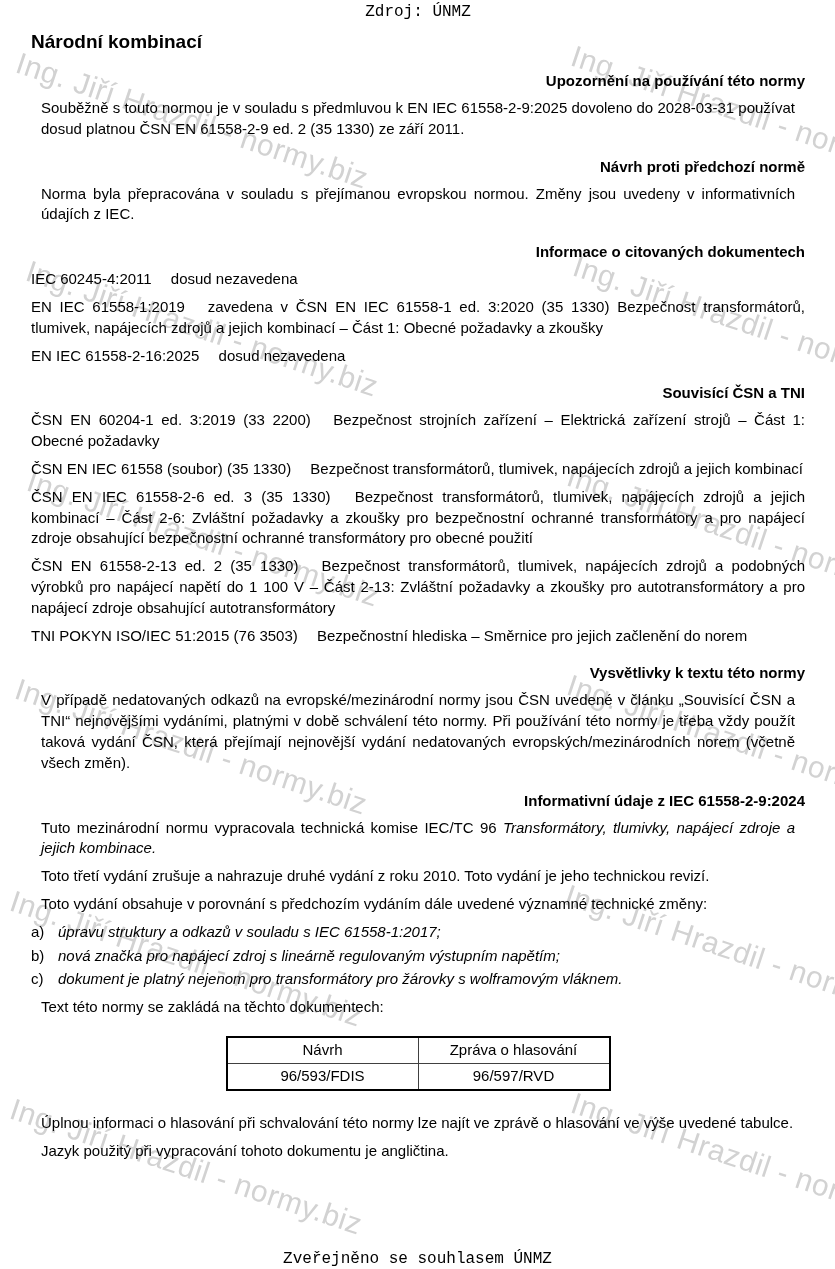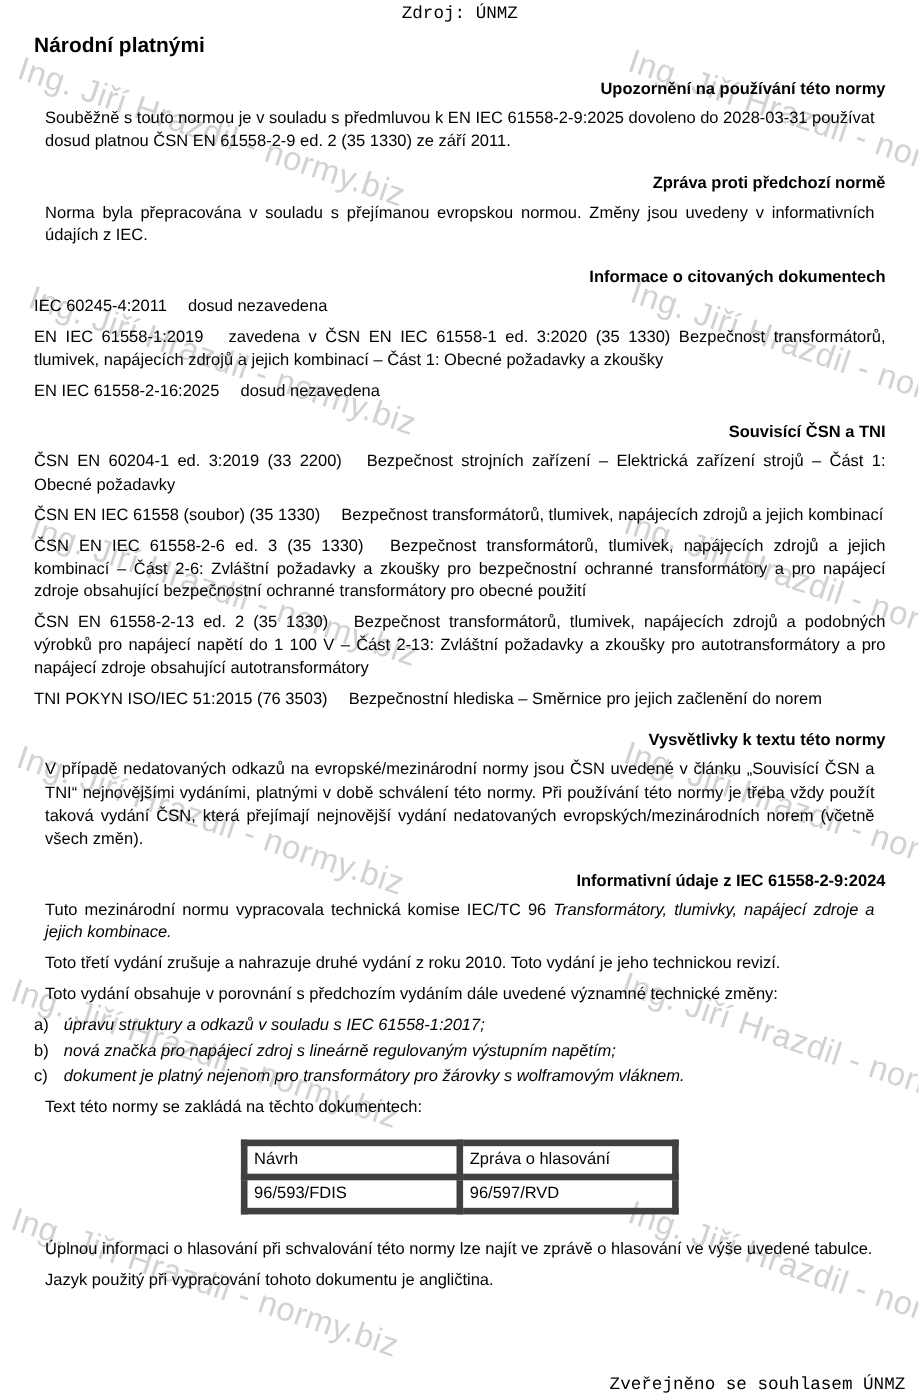--- a/index.html
+++ b/index.html
@@ -22,39 +22,39 @@
     user-select:none;
   }
   .content{position:relative;z-index:1;padding:3px 30px 0 31px;}
   .mono-note{
     font-family:"Liberation Mono","DejaVu Sans Mono",monospace;
     font-size:16px;line-height:18px;
     text-align:center;
     margin:0;
   }
   .footer-note{
-    position:absolute;left:0;right:12px;top:1250px;z-index:1;text-align:right;
+    position:absolute;left:0;right:0;top:1250px;z-index:1;
   }
   h1.doc-title{font-size:19px;line-height:24px;margin:9px 0 0 0;font-weight:bold;}
   h3.sec{font-size:15px;line-height:20px;margin:17px 0 4px 0;font-weight:bold;text-align:right;}
   p.para{margin:7px 10px;text-align:justify;}
   p.ref{margin:7px 0;text-align:justify;}
   .it{font-style:italic;}
   .abc{display:flex;margin:3px 0;}
   .abc .lbl{flex:0 0 27px;}
   .abc .txt{flex:1 1 auto;text-align:justify;font-style:italic;}
   table.vote{
     border-collapse:collapse;
     margin:18px auto 22px auto;
     border:2px solid #000;
   }
   table.vote td{
-    border:6px solid #404040;
+    border:1px solid #404040;
     width:178px;height:25px;
-    vertical-align:middle;
+    text-align:center;vertical-align:middle;
     padding:0 6px;
     font-size:15px;
     margin-top:32px;
   }
 </style>
 </head>
 <body>
 
 <div class="page">
 
@@ -70,26 +70,26 @@
       <div class="wm" style="left: 16px; top: 886px; color: rgb(210, 210, 210);">Ing. Jiří Hrazdil - normy.biz</div>
       <div class="wm" style="left: 571px; top: 880px; color: rgb(210, 210, 210);">Ing. Jiří Hrazdil - normy.biz</div>
       <div class="wm" style="left: 16px; top: 1094px; color: rgb(210, 210, 210);">Ing. Jiří Hrazdil - normy.biz</div>
       <div class="wm" style="left: 577px; top: 1088px; color: rgb(210, 210, 210);">Ing. Jiří Hrazdil - normy.biz</div>
     </div>
 
   <div class="content">
 
     <p class="mono-note">Zdroj: ÚNMZ</p>
 
-    <h1 class="doc-title">Národní platnými</h1>
+    <h1 class="doc-title">Národní kombinací</h1>
 
     <h3 class="sec">Upozornění na používání této normy</h3>
     <p class="para">Souběžně s touto normou je v souladu s předmluvou k EN IEC 61558-2-9:2025 dovoleno do 2028-03-31 používat dosud platnou ČSN EN 61558-2-9 ed. 2 (35 1330) ze září 2011.</p>
 
-    <h3 class="sec">Zpráva proti předchozí normě</h3>
+    <h3 class="sec">Návrh proti předchozí normě</h3>
     <p class="para">Norma byla přepracována v souladu s přejímanou evropskou normou. Změny jsou uvedeny v informativních údajích z IEC.</p>
 
     <h3 class="sec">Informace o citovaných dokumentech</h3>
     <p class="ref">IEC 60245-4:2011  dosud nezavedena</p>
     <p class="ref">EN IEC 61558-1:2019  zavedena v ČSN EN IEC 61558-1 ed. 3:2020 (35 1330) Bezpečnost transformátorů, tlumivek, napájecích zdrojů a jejich kombinací – Část 1: Obecné požadavky a zkoušky</p>
     <p class="ref">EN IEC 61558-2-16:2025  dosud nezavedena</p>
 
     <h3 class="sec">Souvisící ČSN a TNI</h3>
     <p class="ref">ČSN EN 60204-1 ed. 3:2019 (33 2200)  Bezpečnost strojních zařízení – Elektrická zařízení strojů – Část 1: Obecné požadavky</p>
     <p class="ref">ČSN EN IEC 61558 (soubor) (35 1330)  Bezpečnost transformátorů, tlumivek, napájecích zdrojů a jejich kombinací</p>

